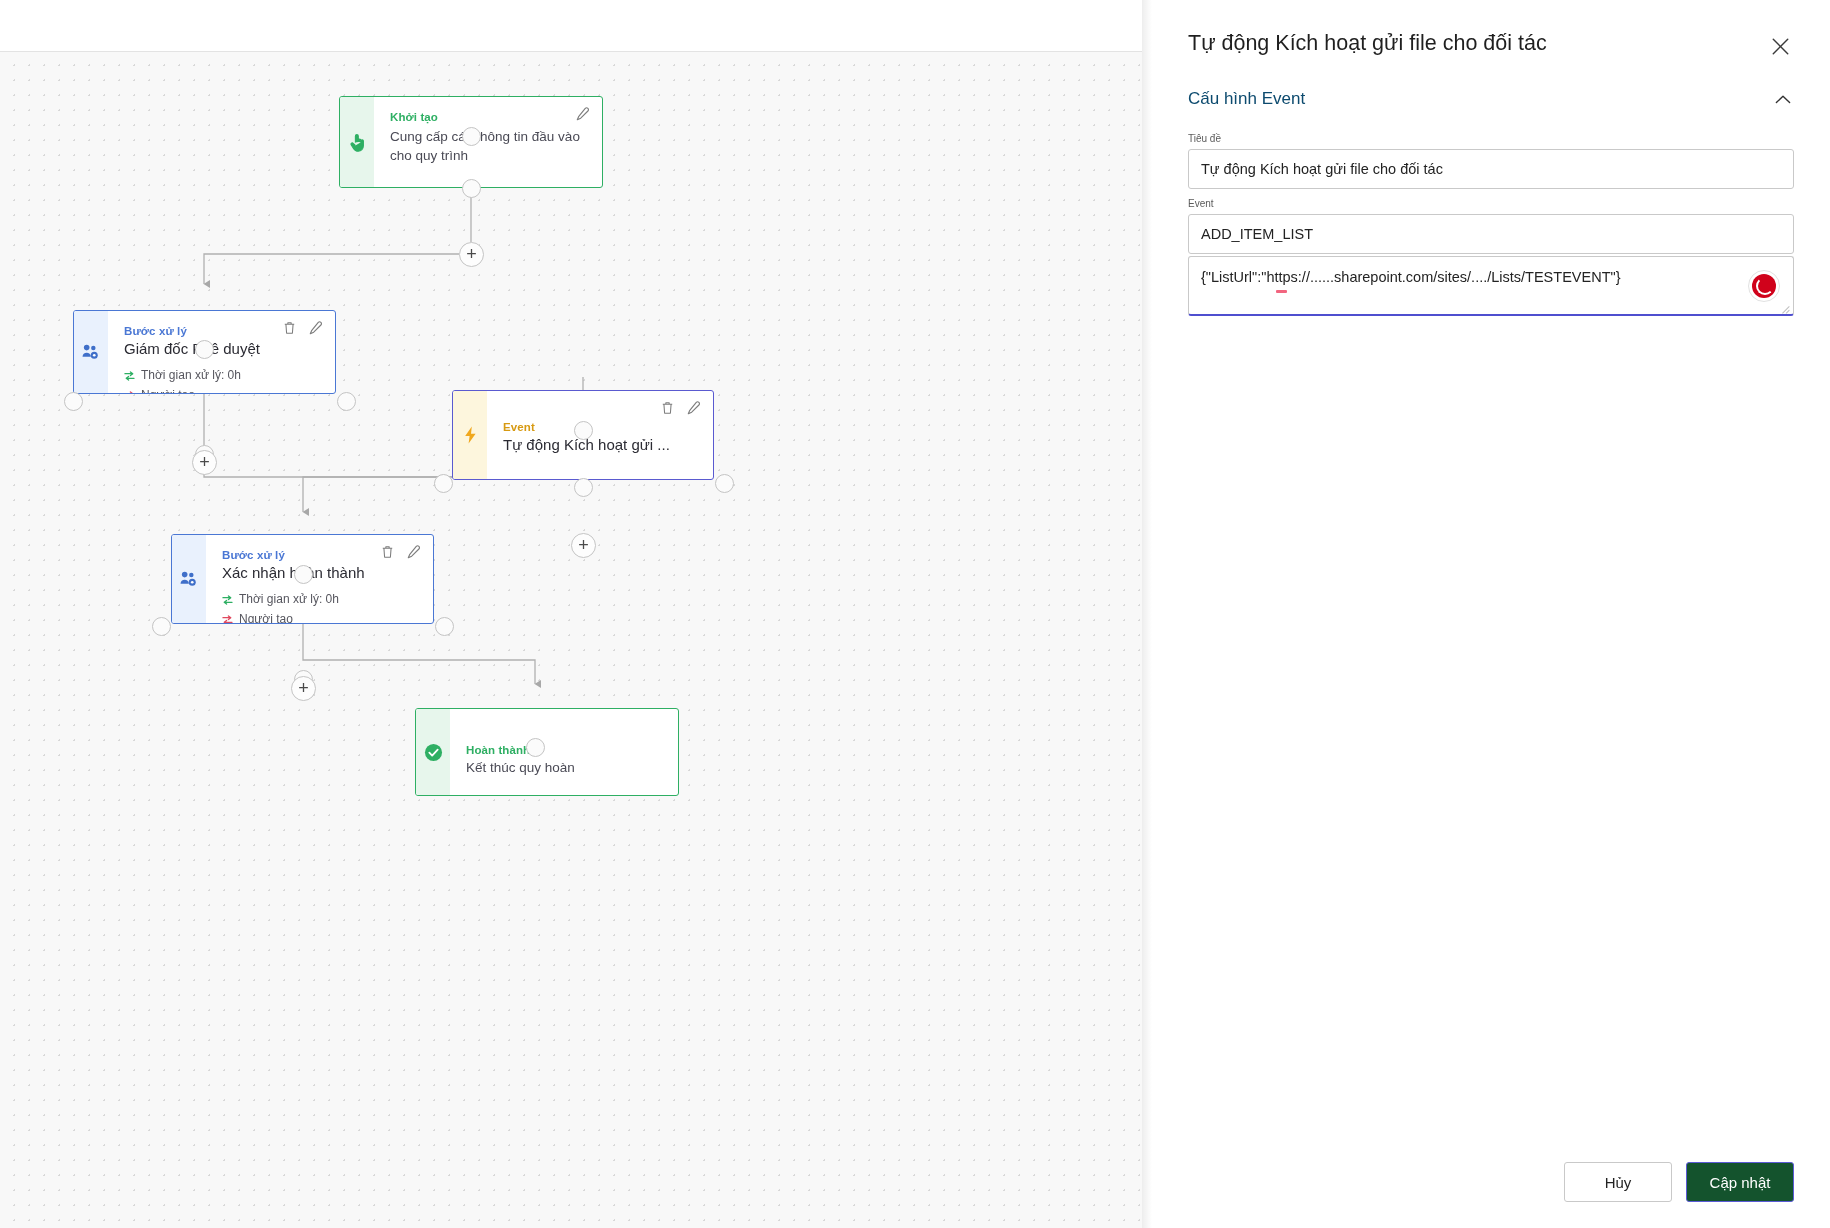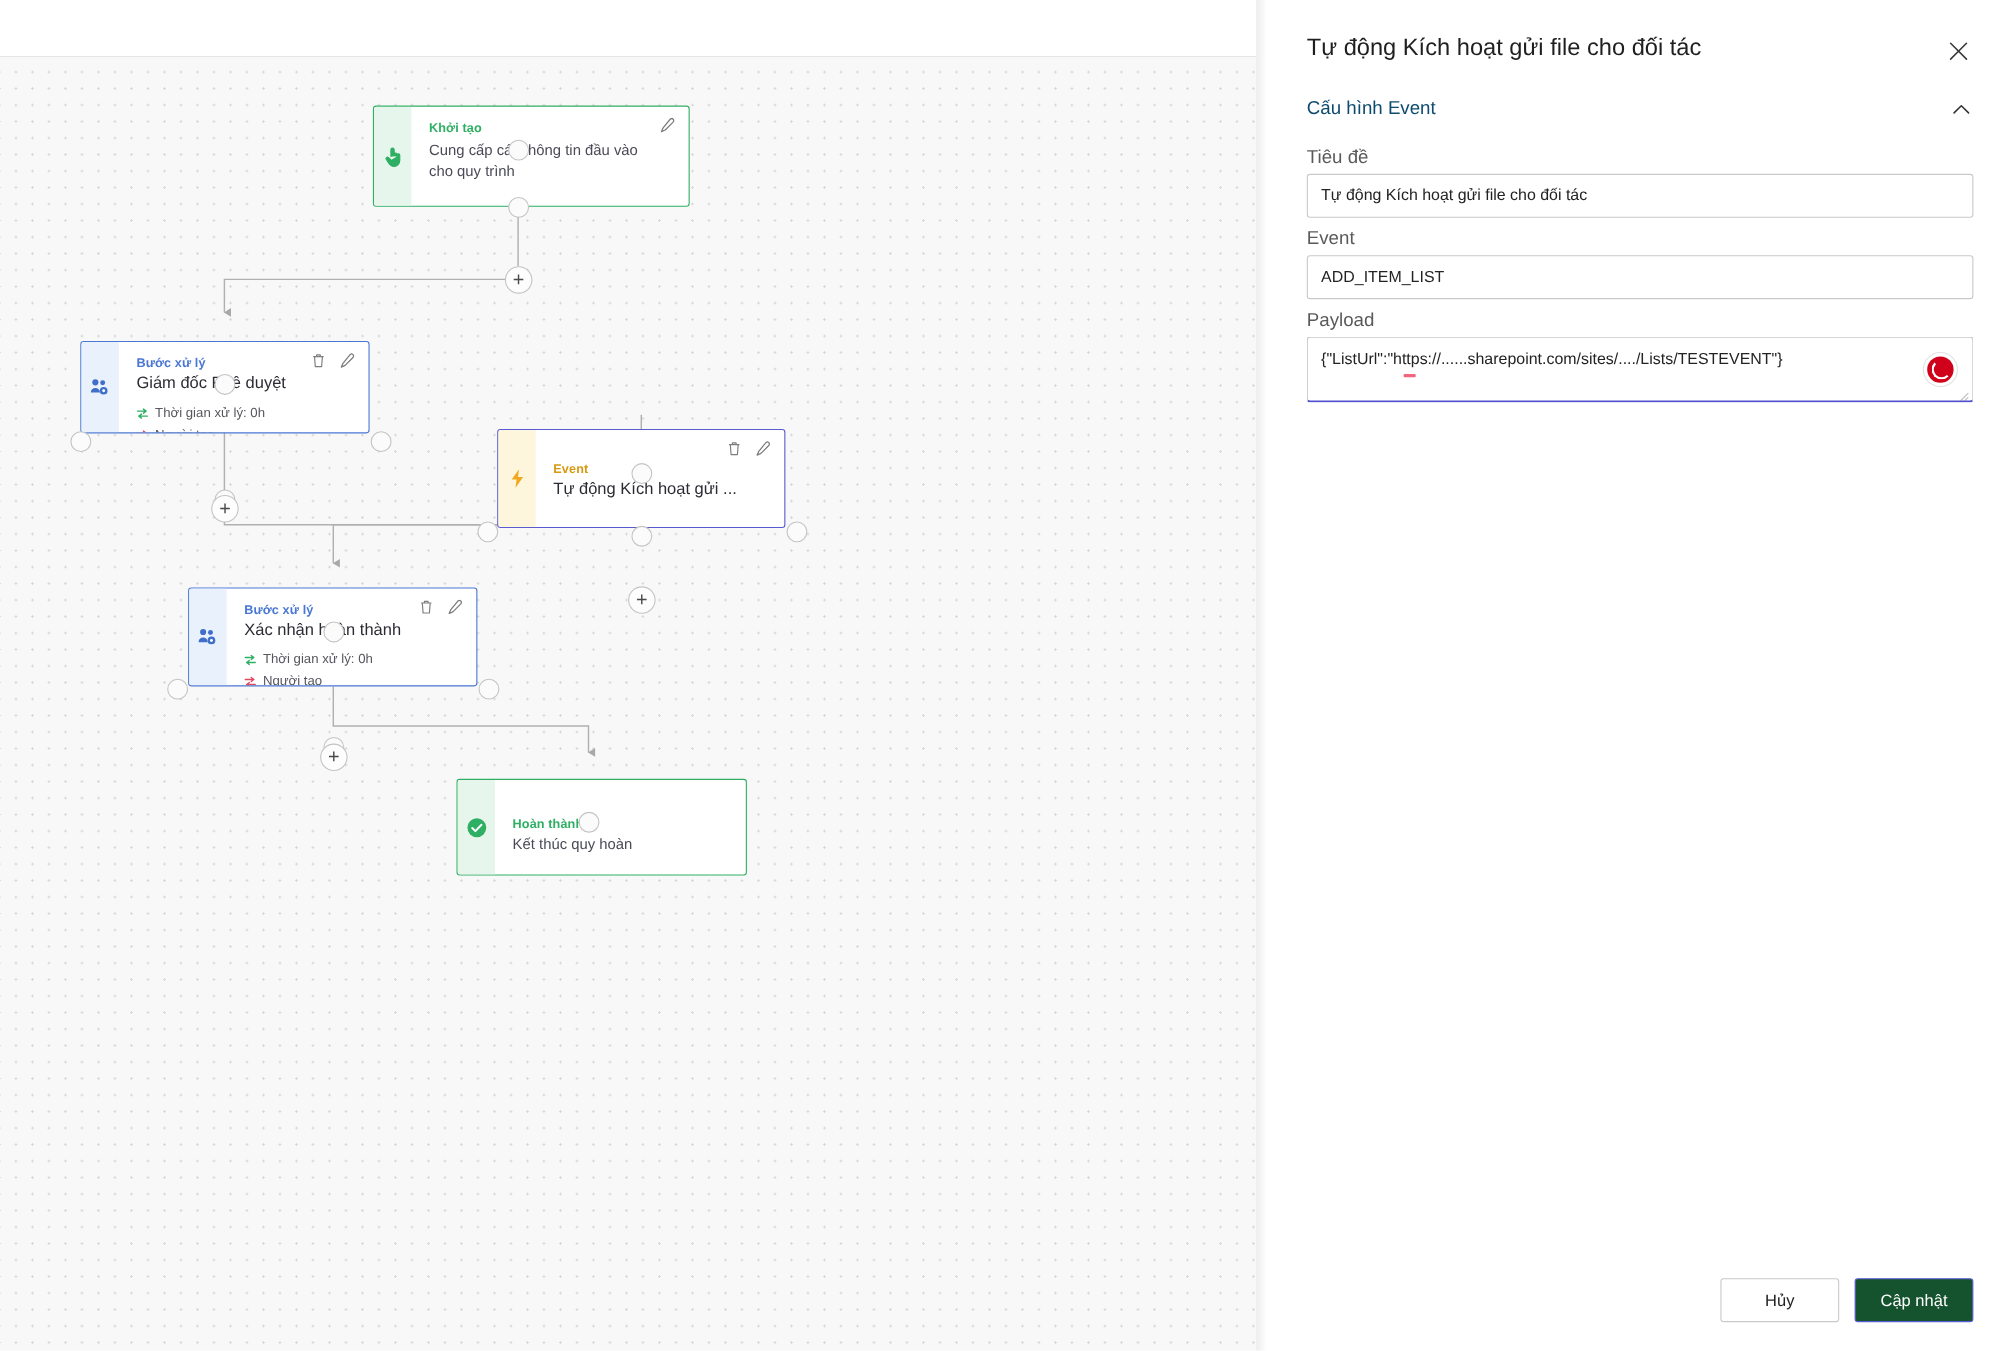--- a/index.html
+++ b/index.html
@@ -104,21 +104,21 @@
   #section-head {
     margin: 28px 36px 0 36px; display: flex;
     align-items: center; justify-content: space-between; cursor: pointer;
   }
   #section-title { font-size: 17px; color: #0c4a6e; font-weight: 400; }
   .chev { width: 22px; height: 22px; display: flex; align-items: center; justify-content: center; color: #333; }
 
   #form { padding: 14px 36px 0 36px; }
   .field { margin-bottom: 2px; }
   .field-label {
-    font-size: 17px; color: #5a5a5a; margin: 9px 0 5px 0; display: block;
+    font-size: 10px; color: #5a5a5a; margin: 9px 0 5px 0; display: block;
   }
   .txt {
     width: 100%; height: 40px; border: 1px solid #c9c9c9; border-radius: 3px;
     padding: 0 12px; font-size: 14.5px; color: #232323;
     font-family: "Liberation Sans", sans-serif; background: #fff; outline: none;
   }
   .ta-wrap { position: relative; }
   .ta {
     width: 100%; height: 60px; border: 1px solid #c9c9c9; border-bottom: 2px solid #4f4fcf;
     border-radius: 3px; padding: 11px 62px 11px 12px; font-size: 14.5px; color: #232323;
@@ -189,21 +189,21 @@
         <path d="M583,429 L583,429"></path>
 
         <path d="M583,426 L583,428"></path>
 
         <path d="M583,425 L303,425 L303,460" marker-end="url(#arw)"></path>
 
         <path d="M303,572 L303,608 L535,608 L535,632" marker-end="url(#arw)"></path>
       </g>
     </svg>
 
-    <div class="node green" style="left:339px; top:44px; width:288px; height:92px;">
+    <div class="node green" style="left:339px; top:44px; width:264px; height:92px;">
       <div class="strip">
         <svg width="17" height="19" viewBox="0 0 17 19">
           <path d="M6.4,9.6 V3.1 a1.45,1.45 0 0 1 2.9,0 V9.0 M9.3,9.0 V7.4 a1.3,1.3 0 0 1 2.6,0 V9.3
                    M11.9,9.3 V8.1 a1.25,1.25 0 0 1 2.5,0 V12.6 c0,3.3 -2.2,5.6 -5.2,5.6
                    c-2.6,0 -3.7,-1.2 -4.9,-3.1 L2.1,11.8 a1.3,1.3 0 0 1 2.1,-1.5 l2.2,2.2" fill="#2eaf63" stroke="#2eaf63" stroke-width="1.1" stroke-linejoin="round"></path>
         </svg>
       </div>
       <div class="body">
         <div class="acts">
           <svg class="act" width="14" height="14" viewBox="0 0 16 16">
@@ -384,21 +384,20 @@
         <label class="field-label">Tiêu đề</label>
         <input class="txt" type="text" value="Tự động Kích hoạt gửi file cho đối tác" style="">
       </div>
 
       <div class="field">
         <label class="field-label">Event</label>
         <input class="txt" type="text" value="ADD_ITEM_LIST" style="">
       </div>
 
       <div class="field">
-        <label class="field-label">Payload</label>
         <div class="ta-wrap">
           <textarea class="ta" spellcheck="false" style="">{"ListUrl":"https://......sharepoint.com/sites/..../Lists/TESTEVENT"}</textarea>
           <div class="squiggle"></div>
           <div class="grammar-badge">
             <div class="grammar-dot"></div>
           </div>
           <svg class="resize-grip" viewBox="0 0 12 12">
             <path d="M11,4 L4,11 M11,8 L8,11" stroke="#8a8a8a" stroke-width="1.1" stroke-linecap="round"></path>
           </svg>
         </div>

